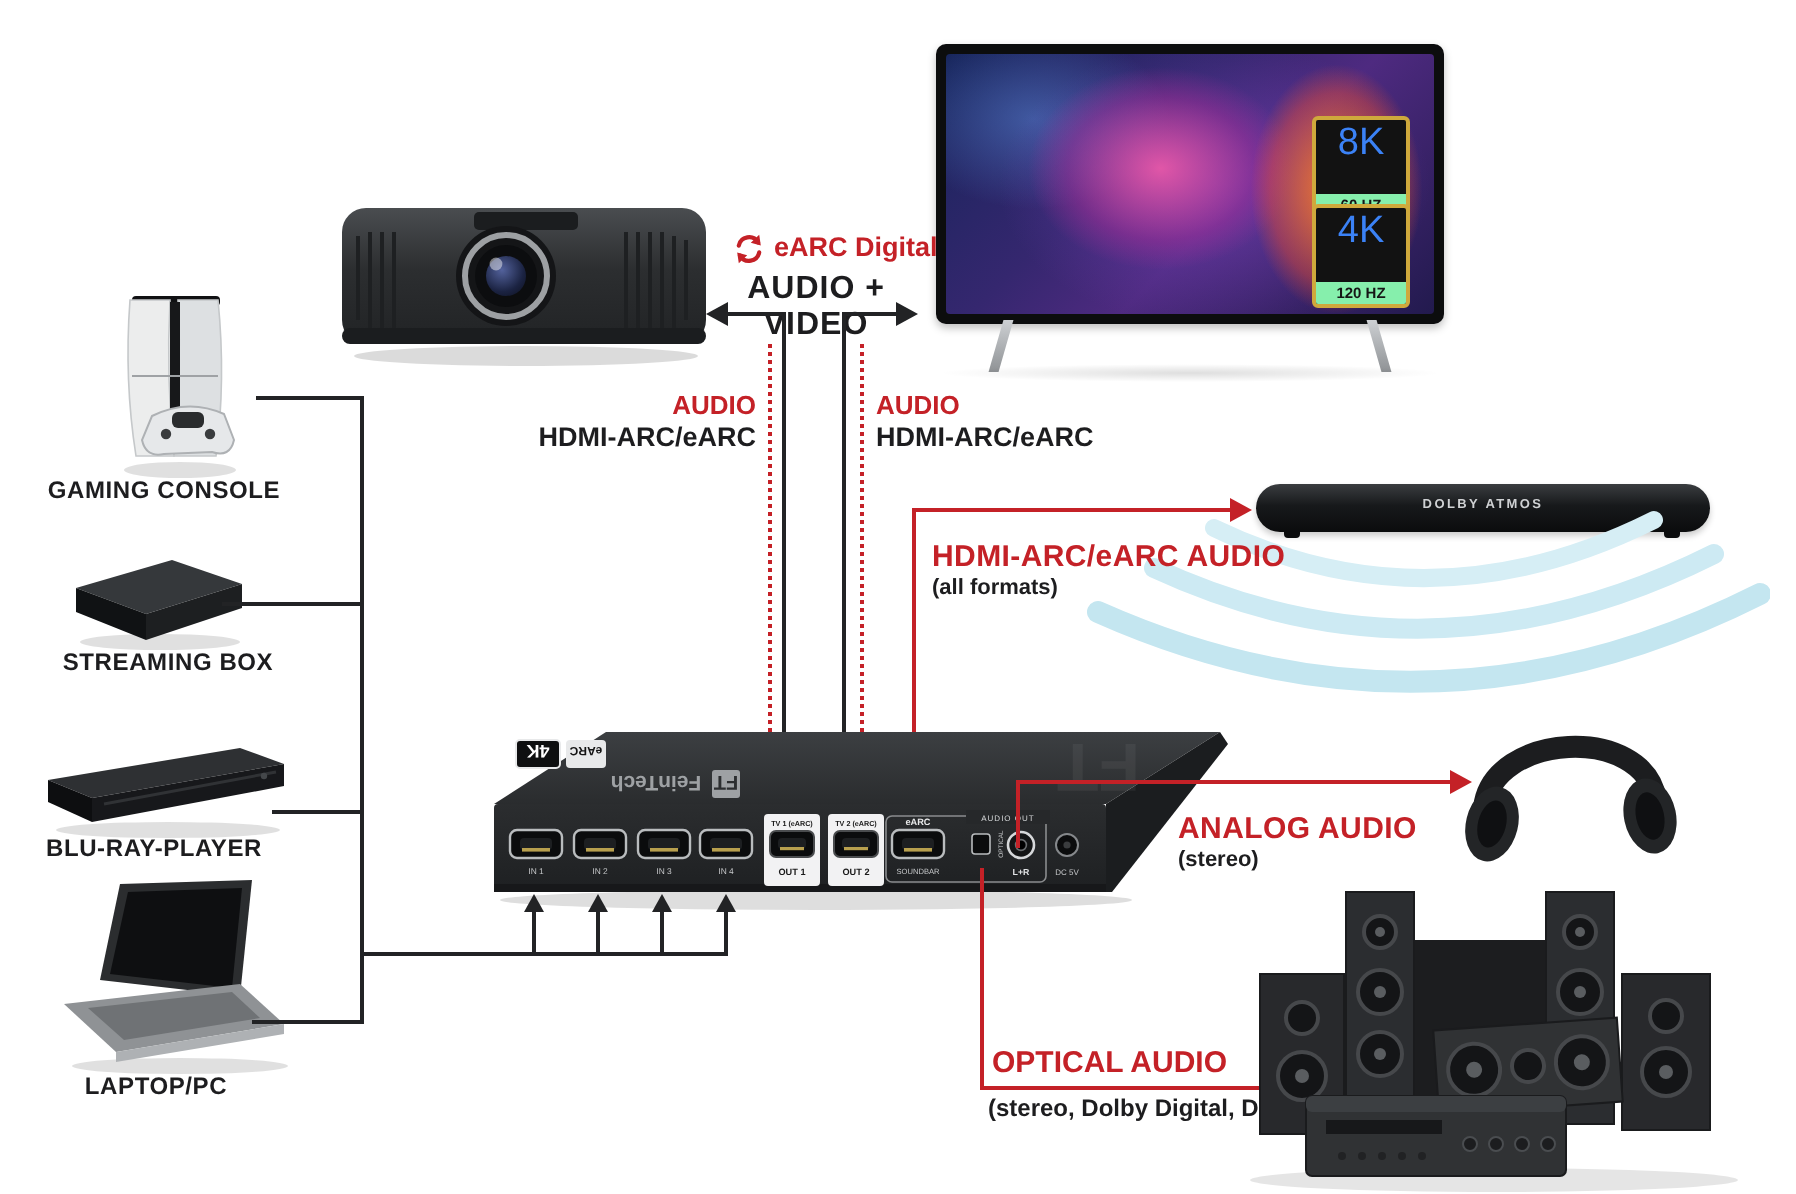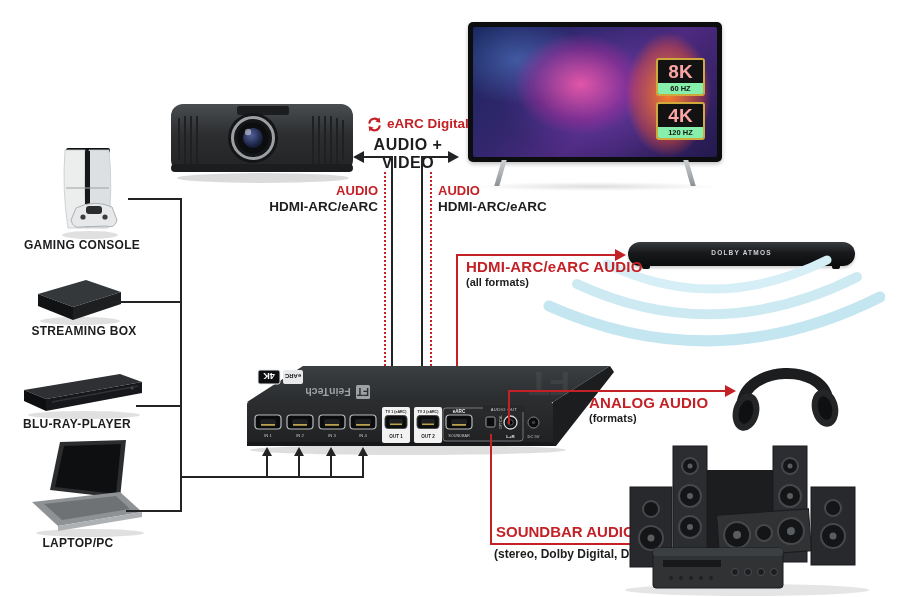--- a/index.html
+++ b/index.html
@@ -18,39 +18,39 @@
   .a-right.r{border-left-color:#c42127;}
   .a-up{border-left:5px solid transparent;border-right:5px solid transparent;border-bottom:9px solid #222325;}
   .a-down.r{border-left:5px solid transparent;border-right:5px solid transparent;border-top:9px solid #c42127;width:0;height:0;background:none;}
   
   .devlbl{position:absolute;font-size:12px;font-weight:bold;color:#1d1d1f;letter-spacing:.3px;text-align:center;width:150px;}
   .rt{color:#c42127;font-weight:bold;}
   .bk{color:#1d1d1f;font-weight:bold;}
   .lbl-earc{font-size:13.5px;}
   .lbl-av{font-size:16px;letter-spacing:.5px;}
   .audio-block{position:absolute;line-height:1.12;}
-  .audio-block .t{font-size:13px;}
+  .audio-block .t{font-size:13px;margin-top:12px;}
   .audio-block .s{font-size:13.5px;}
   .big-audio .t{font-size:15px;letter-spacing:.2px;}
   .big-audio .s{font-size:11px;}
   
   .tv-frame{position:absolute;left:0;top:0;width:254px;height:140px;background:#0c0d0e;border-radius:5px;
             box-shadow:0 2px 4px rgba(0,0,0,.25);}
   .tv-screen{position:absolute;left:5px;top:5px;width:244px;height:130px;border-radius:2px;
     background:
       radial-gradient(55px 80px at 80% 52%, rgba(255,130,40,.95), rgba(250,80,40,.4) 60%, rgba(0,0,0,0) 78%),
       radial-gradient(85px 65px at 44% 44%, rgba(240,90,170,.9), rgba(170,45,150,.45) 55%, rgba(0,0,0,0) 78%),
       radial-gradient(150px 100px at 55% 50%, rgba(120,70,190,.55), rgba(0,0,0,0) 72%),
       radial-gradient(90px 60px at 18% 25%, rgba(90,140,220,.5), rgba(0,0,0,0) 75%),
       linear-gradient(135deg,#16245a 0%,#35276f 38%,#4e2a80 58%,#221a4e 100%);}
   .tv-leg{position:absolute;width:5px;height:26px;background:linear-gradient(#cdd0d3,#8f9295);}
   .tv-shadow{position:absolute;left:2px;top:160px;width:250px;height:9px;border-radius:50%;
              background:radial-gradient(closest-side,rgba(0,0,0,.13),rgba(0,0,0,0));}
   .badge{position:absolute;width:45px;background:#121212;border:2px solid #cfa93c;border-radius:3px;overflow:hidden;}
-  .badge .res{display:block;text-align:center;color:#fca5a5;font-size:19px;font-weight:bold;padding:1px 0 0;}
+  .badge .res{display:block;text-align:center;color:#3b82f6;font-size:19px;font-weight:normal;padding:1px 0 14px;}
   .badge .hz{display:block;text-align:center;background:#86efac;color:#161616;font-size:7.5px;font-weight:bold;padding:1px 0;}
   
   .soundbar{position:absolute;left:628px;top:242px;width:227px;height:24px;border-radius:12px;
     background:linear-gradient(#3a3d40,#17191b 45%,#0b0c0d);box-shadow:0 2px 3px rgba(0,0,0,.2);}
   .soundbar span{position:absolute;left:0;right:0;top:7px;text-align:center;color:#cfd1d3;font-size:6.5px;
     letter-spacing:1.2px;font-weight:bold;}
   .sb-foot{position:absolute;width:8px;height:3px;background:#0b0c0d;top:24px;border-radius:0 0 2px 2px;}
 </style>
 </head>
 <body>
@@ -314,35 +314,35 @@
   <div class="arr a-up" style="left:262px;top:447px"></div>
   <div class="arr a-up" style="left:294px;top:447px"></div>
   <div class="arr a-up" style="left:326px;top:447px"></div>
   <div class="arr a-up" style="left:358px;top:447px"></div>
 
   <div class="lv red" style="left:508px;top:391px;height:33px"></div>
   <div class="lh red" style="left:508px;top:390px;width:218px"></div>
   <div class="arr a-right r" style="left:725px;top:385px"></div>
   <div class="audio-block big-audio" style="left:589px;top:395px">
     <div class="rt t">ANALOG AUDIO</div>
-    <div class="bk s">(formats)</div>
+    <div class="bk s">(stereo)</div>
   </div>
 
   <svg class="abs" style="left:728px;top:350px" width="112" height="85" viewBox="0 0 112 85">
     <path d="M14,54 C18,16 94,12 100,50" fill="none" stroke="#1c1d1f" stroke-width="11" stroke-linecap="round"></path>
     <ellipse cx="18" cy="62" rx="13" ry="19" transform="rotate(14 18 62)" fill="#232527"></ellipse>
     <ellipse cx="18" cy="62" rx="7" ry="12" transform="rotate(14 18 62)" fill="#0f1012"></ellipse>
     <ellipse cx="97" cy="58" rx="13" ry="19" transform="rotate(-12 97 58)" fill="#232527"></ellipse>
     <ellipse cx="97" cy="58" rx="7" ry="12" transform="rotate(-12 97 58)" fill="#0f1012"></ellipse>
   </svg>
 
   <div class="lv red" style="left:490px;top:434px;height:110px"></div>
   <div class="lh red" style="left:490px;top:543px;width:143px"></div>
   <div class="arr a-right r" style="left:632px;top:538px"></div>
-  <div class="abs rt" style="left:496px;top:523px;font-size:15px">SOUNDBAR AUDIO</div>
+  <div class="abs rt" style="left:496px;top:523px;font-size:15px">OPTICAL AUDIO</div>
   <div class="abs bk" style="left:494px;top:547px;font-size:12px">(stereo, Dolby Digital, DTS)</div>
 
   <svg class="abs" style="left:615px;top:432px" width="265" height="165" viewBox="0 0 265 165">
     <ellipse cx="132" cy="158" rx="122" ry="6" fill="rgba(0,0,0,.10)"></ellipse>
     <rect x="92" y="38" width="66" height="96" fill="#1c1d1f"></rect>
     <g>
       <rect x="58" y="14" width="34" height="118" fill="#2b2d30" stroke="#1a1b1d"></rect>
       <circle cx="75" cy="34" r="8" fill="#141517" stroke="#46484b" stroke-width="2"></circle>
         <circle cx="75" cy="34" r="2.5" fill="#5a5d60"></circle>
       <circle cx="75" cy="64" r="11" fill="#141517" stroke="#46484b" stroke-width="2"></circle>

